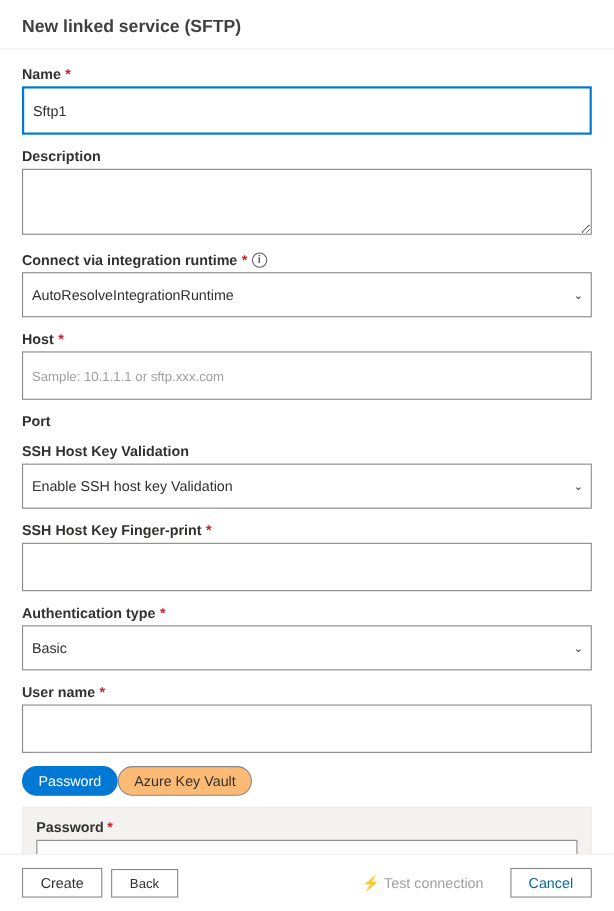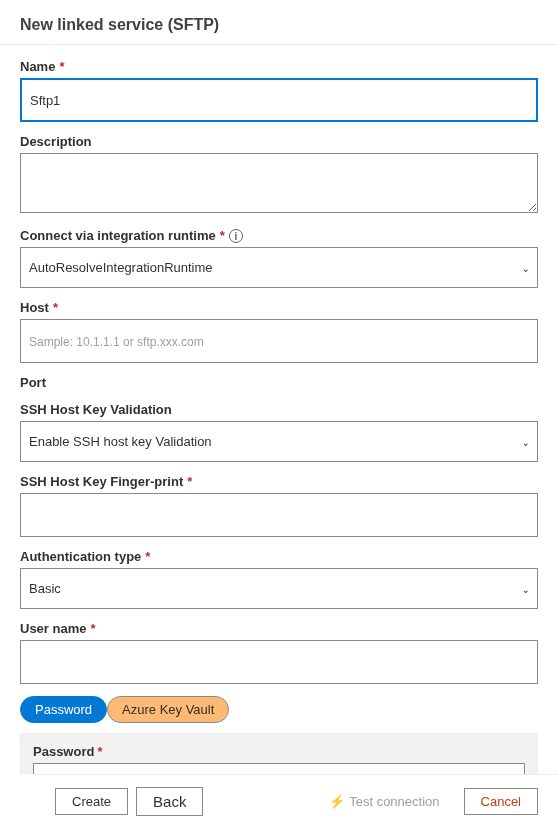--- a/index.html
+++ b/index.html
@@ -144,55 +144,54 @@
       font-weight: 400;
       color: #323130;
       margin-bottom: 6px;
     }
     .panel-footer {
       padding: 12px 20px;
       border-top: 1px solid #edebe9;
       display: flex;
       align-items: center;
       gap: 8px;
-      margin-left: 35px;
     }
     .btn-create {
       padding: 5px 16px;
       background: #fff;
       border: 1px solid #8a8886;
       color: #323130;
       font-size: 13px;
       cursor: pointer;
     }
     .btn-back {
       padding: 5px 16px;
       background: #fff;
       border: 1px solid #8a8886;
       color: #323130;
-      font-size: 15px;
+      font-size: 12px;
       cursor: pointer;
     }
     .btn-test {
       margin-left: auto;
       padding: 5px 16px;
       background: #fff;
       border: none;
       color: #a19f9d;
       font-size: 13px;
       cursor: pointer;
       display: flex;
       align-items: center;
       gap: 4px;
     }
     .btn-cancel {
       padding: 5px 16px;
       background: #fff;
       border: 1px solid #8a8886;
-      color: #c2410c;
+      color: #0369a1;
       font-size: 13px;
       cursor: pointer;
     }
     .password-inner-group {
       background: #f3f2f1;
       padding: 10px 12px;
       border: 1px solid #edebe9;
     }
     .password-inner-label {
       font-size: 13px;

